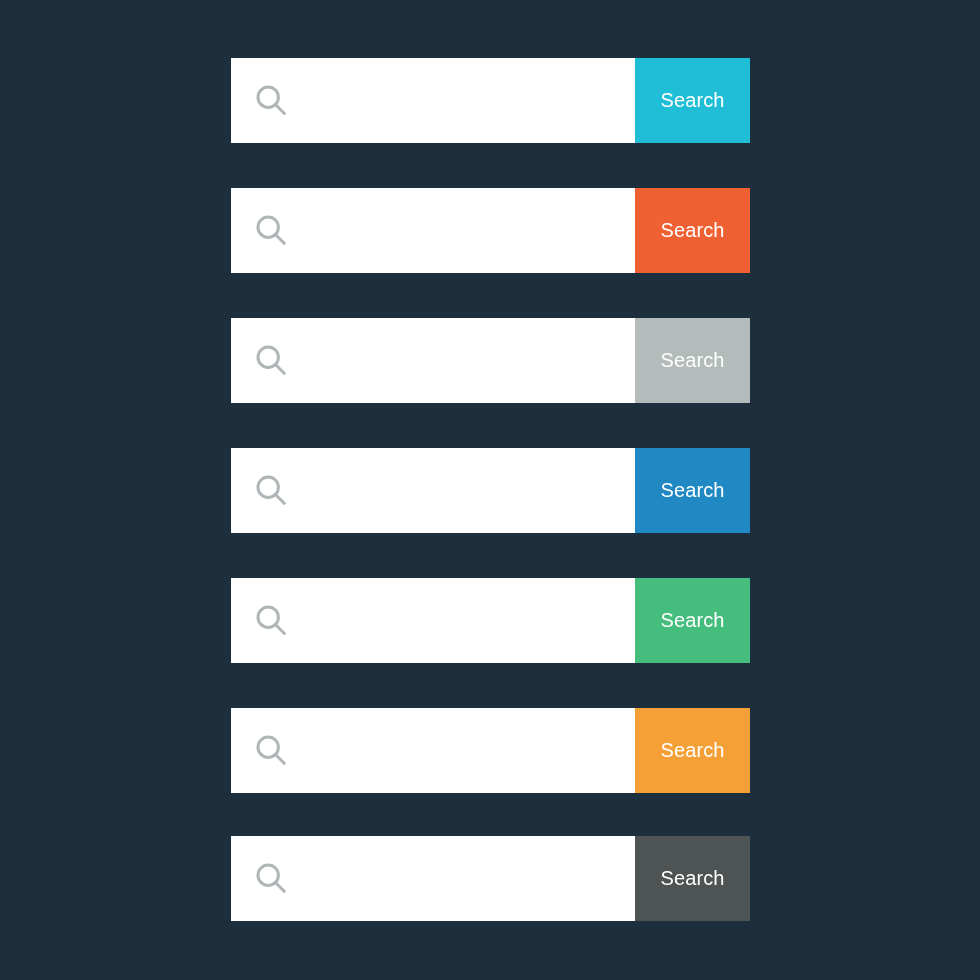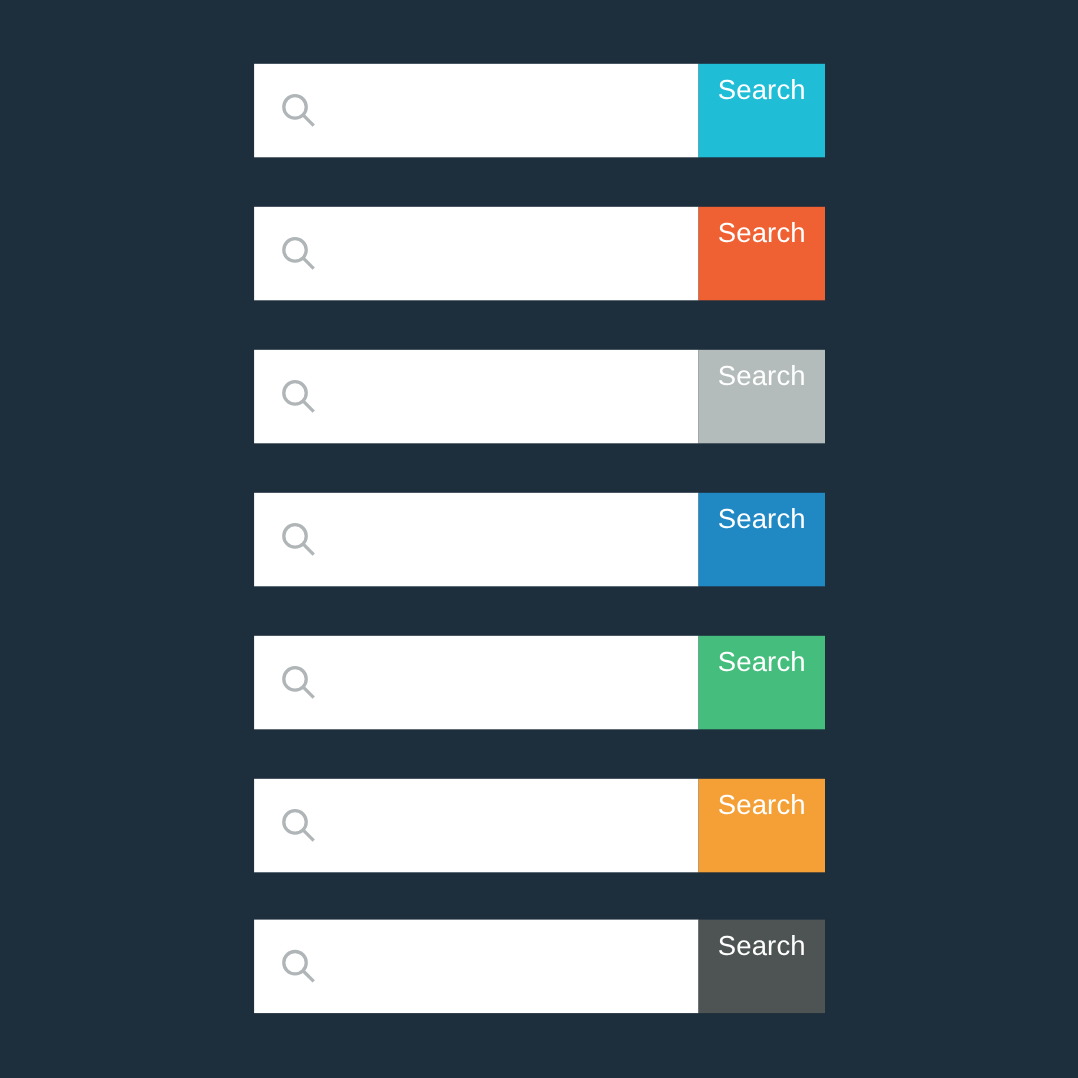--- a/index.html
+++ b/index.html
@@ -61,23 +61,24 @@
     color: #c3c8cb;
   }
   .search-button {
     flex: 0 0 115px;
     width: 115px;
     border: none;
     padding: 14px;
     margin: 0;
     cursor: pointer;
     display: flex;
+    align-items: center;
     justify-content: center;
     font-family: "Liberation Sans", sans-serif;
-    font-size: 25px;
+    font-size: 20px;
     line-height: 1;
     color: #ffffff;
     letter-spacing: 0.1px;
   }
   .search-button-label {
     display: block;
     margin-top: -2px;
   }
 </style>
 </head>

